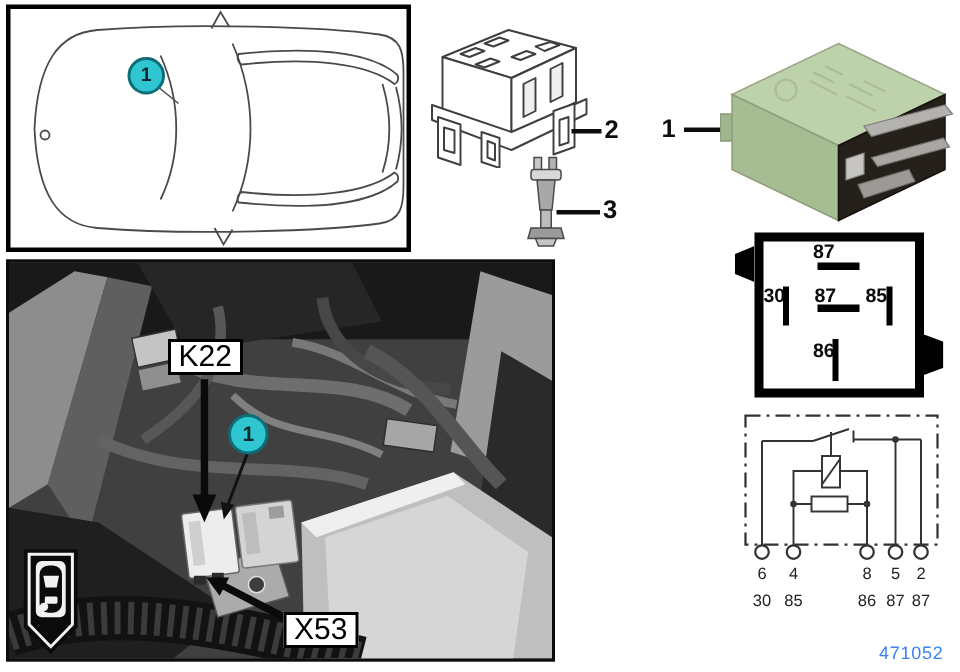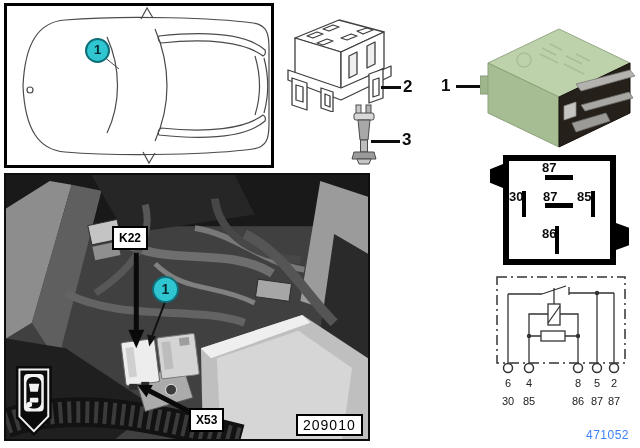--- a/index.html
+++ b/index.html
@@ -10,21 +10,21 @@
   #car-box{left:4px;top:3px;width:264px;height:159px;border:3px solid #000;background:#fff;}
   
   .callout{border-radius:50%;background:#2fc6d2;border:2px solid #0e6e78;
            color:#073;color:#062a2e;font-weight:700;text-align:center;}
   #car-callout{left:78px;top:32px;width:21px;height:21px;font-size:13px;line-height:20px;}
   #photo-callout{left:146px;top:101px;width:23px;height:23px;font-size:14px;line-height:22px;z-index:6;}
   
   #photo{left:4px;top:173px;width:362px;height:264px;border:2px solid #0d0d0d;background:#3a3a3a;}
   #photo svg{display:block;}
   .photo-label{position:absolute;background:#fff;border:2px solid #000;color:#000;
-               font-weight:700;font-size:12px;line-height:20px;padding:0 5px;z-index:5;}
+               font-weight:400;font-size:20px;line-height:20px;padding:0 5px;z-index:5;}
   #label-imgnum{font-weight:400;font-size:14px;letter-spacing:1px;line-height:18px;border-width:2px;}
   
   .item-label{font-weight:700;font-size:17px;color:#0d0d0d;line-height:1;}
   .leader{background:#0d0d0d;height:2.5px;}
   
   #pin-box{left:503px;top:155px;width:101px;height:98px;border:6px solid #000;background:#fff;}
   .pin-text{position:absolute;font-size:13px;font-weight:700;color:#0d0d0d;line-height:13px;}
   .pin-bar{position:absolute;background:#000;}
   .pin-tab{position:absolute;background:#000;}
   #pin-tab-left{left:490px;top:164px;width:13px;height:24px;
@@ -233,19 +233,18 @@
         <polygon points="144,174 151,164 142,162" fill="#111"></polygon>
       </g>
       <g>
         <line x1="188" y1="242" x2="144" y2="219" stroke="#0a0a0a" stroke-width="5"></line>
         <polygon points="132,213 147.6,213.2 141.2,225.6" fill="#0a0a0a"></polygon>
       </g>
     </svg>
 
     <div class="photo-label" style="left:106px;top:51px;">K22</div>
     <div class="photo-label" style="left:183px;top:233px;text-align:right;">X53</div>
-    <div class="photo-label" id="label-imgnum" style="left:290px;top:239px;">209010</div>
     <div id="photo-callout" class="abs callout">1</div>
   </div>
 
   <div id="footer-num" class="abs">471052</div>
 
 </div>
 
 </body></html>

